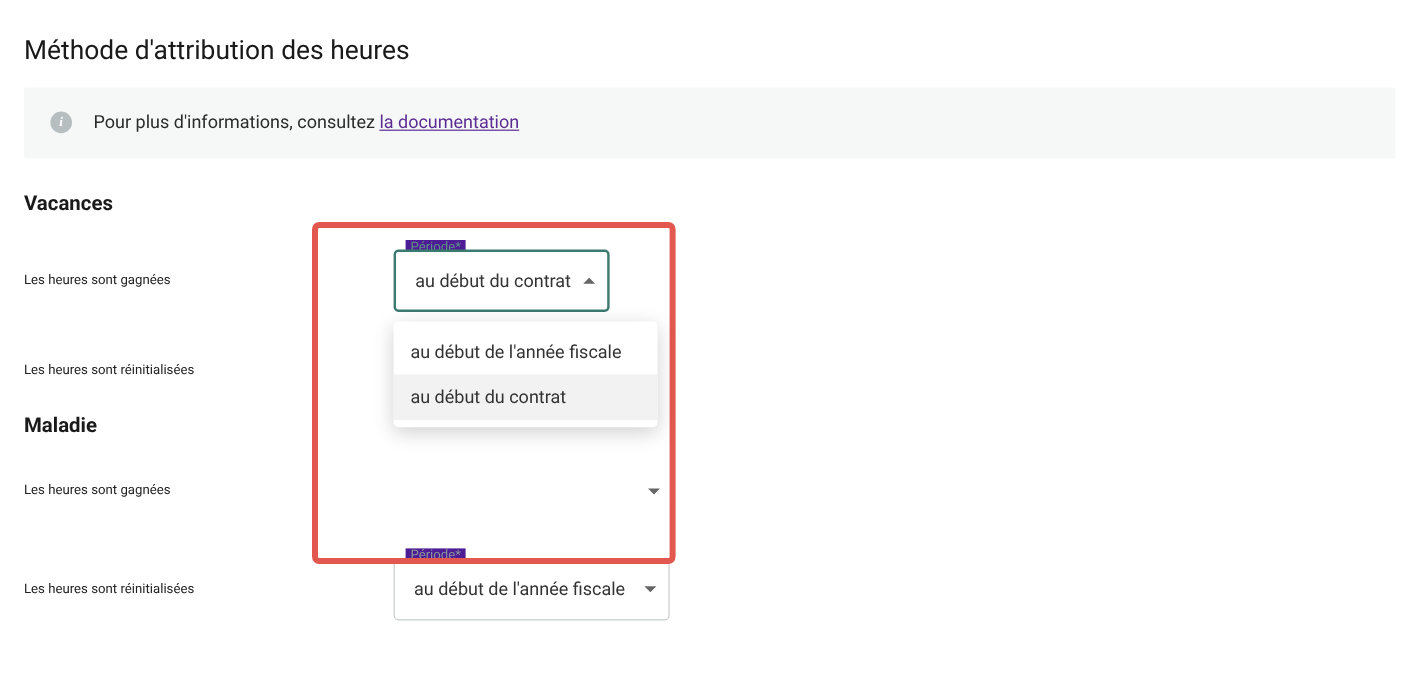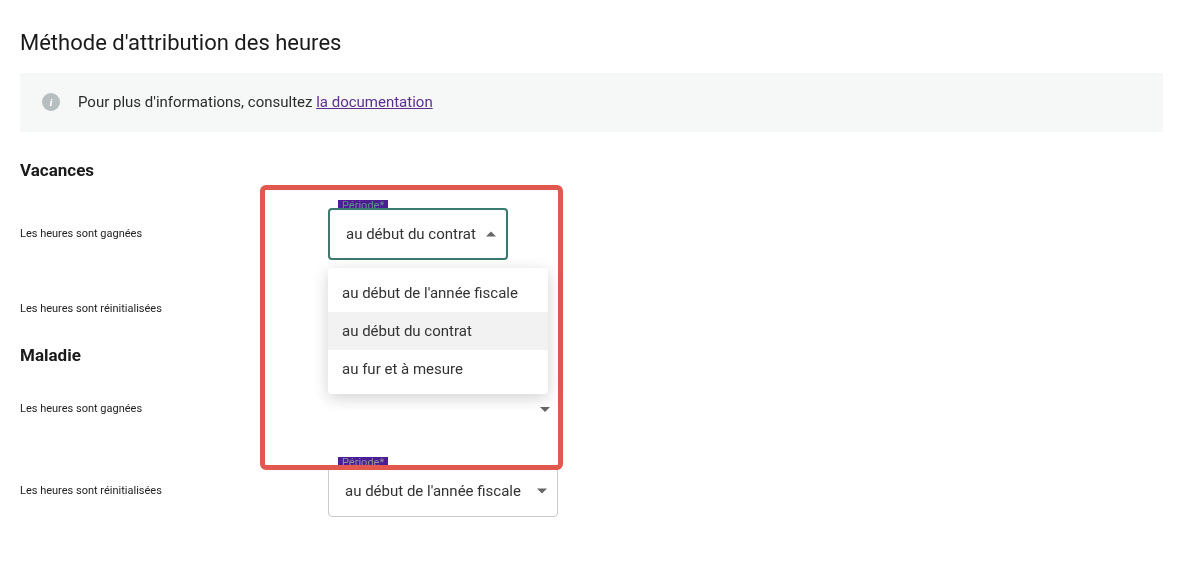--- a/index.html
+++ b/index.html
@@ -171,21 +171,20 @@
   <div style="width:18px;"></div>
   <div class="select-field open">
     <span class="select-label">Période*</span>
     <div class="select-box">
       <span>au début du contrat</span>
       <span class="select-arrow arrow-up"></span>
     </div>
     <div class="dropdown-menu">
       <div class="dropdown-item">au début de l'année fiscale</div>
       <div class="dropdown-item selected">au début du contrat</div>
-      <div class="dropdown-item">au fur et à mesure</div>
     </div>
   </div>
 </div>
 
 <div class="form-row">
   <div class="row-label">Les heures sont réinitialisées</div>
 </div>
 
 <div class="section-title">Maladie</div>
 

